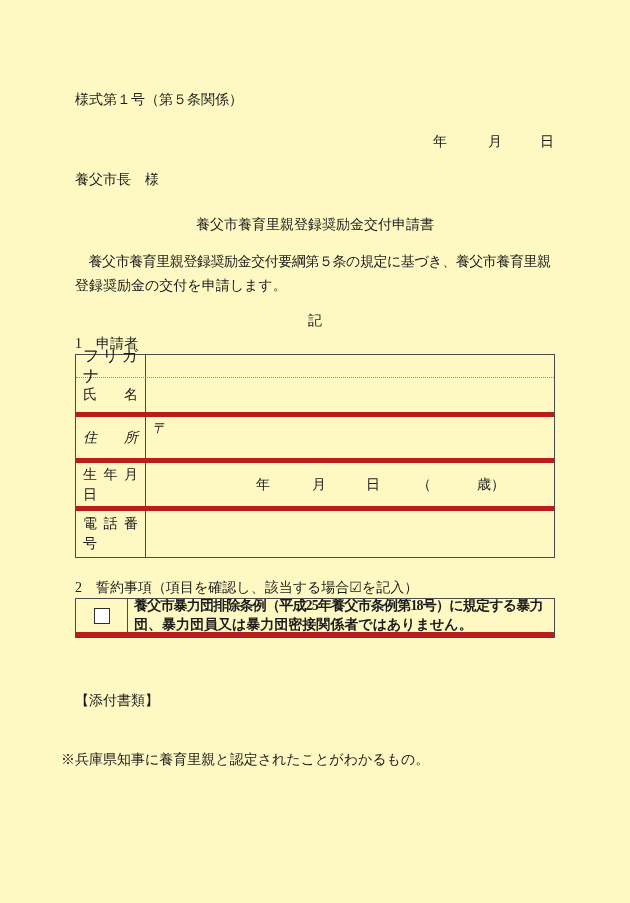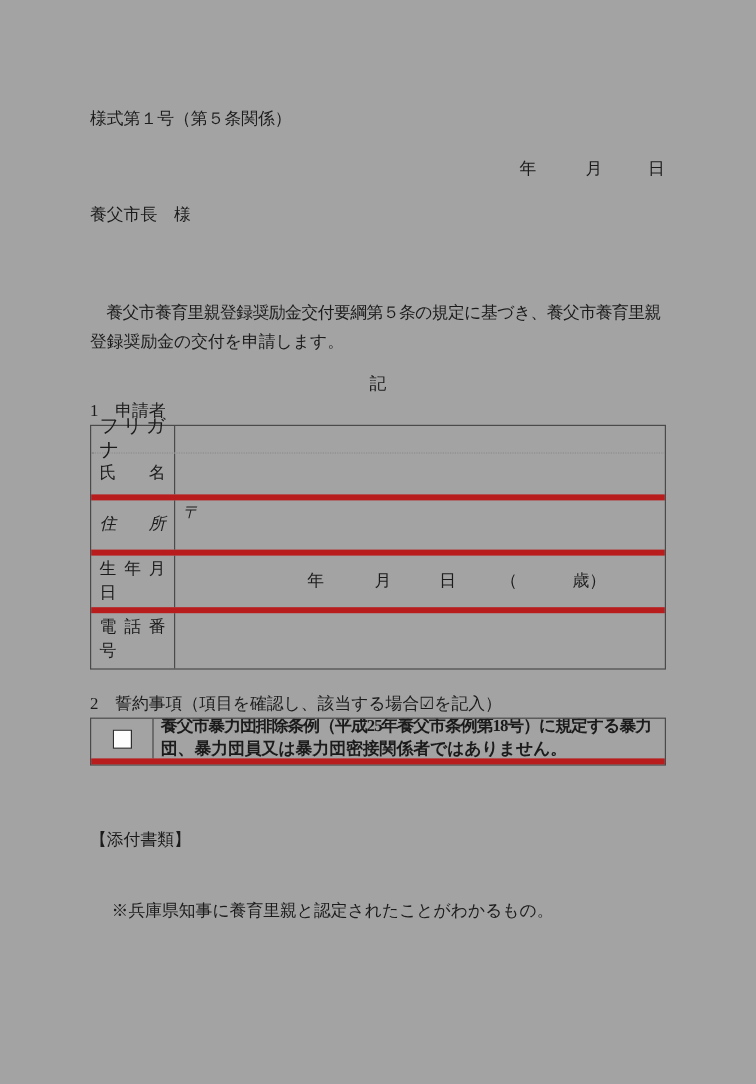--- a/index.html
+++ b/index.html
@@ -1,20 +1,20 @@
 <!DOCTYPE html>
 <html lang="ja"><head>
 <meta charset="utf-8">
 <style>
   html,body { margin:0; padding:0; background:#ffffff; }
   .page {
     position:relative;
     width:630px; height:903px;
     margin:0 auto;
-    background:#a3a3a3;
+    background:#fef9c3;
     color:#1b1b1b;
     font-family:"Liberation Serif","DejaVu Serif",serif;
     font-size:14px;
     line-height:20px;
     overflow:hidden;
   }
   .abs { position:absolute; white-space:nowrap; }
   .centered { left:0; width:630px; text-align:center; }
 
   
@@ -90,37 +90,38 @@
   }
   .pline { white-space:nowrap; }
   .p-r1 { height:30px; }
   .p-r2 { height:38px;font-weight:bold; }
   .p-r3 { height:38px; }
   .tight-b { letter-spacing:-0.8px; }
   .tight-c { letter-spacing:-0.3px; }
 
   
   #attachments-heading { left:75px; top:691px; }
-  #attachments-note    { left:93px; top:750px; }
+  #attachments-note    { left:61px; top:750px; }
 </style>
 </head>
 <body>
 
 <div class="page">
 
   <div class="abs" id="form-number">様式第１号（第５条関係）</div>
 
   <div class="abs" id="date-line">
     <span id="date-year">年</span>
     <span id="date-month">月</span>
     <span id="date-day">日</span>
   </div>
 
   <div class="abs" id="addressee">養父市長　様</div>
 
+  <div class="abs centered" id="doc-title">養父市養育里親登録奨励金交付申請書</div>
 
   <div>
     <div class="abs" id="body-line-1">　養父市養育里親登録奨励金交付要綱第５条の規定に基づき、養父市養育里親</div>
     <div class="abs" id="body-line-2">登録奨励金の交付を申請します。</div>
   </div>
 
   <div class="abs centered" id="record-marker">記</div>
 
   <div class="abs" id="applicant-heading">1　申請者</div>
 

